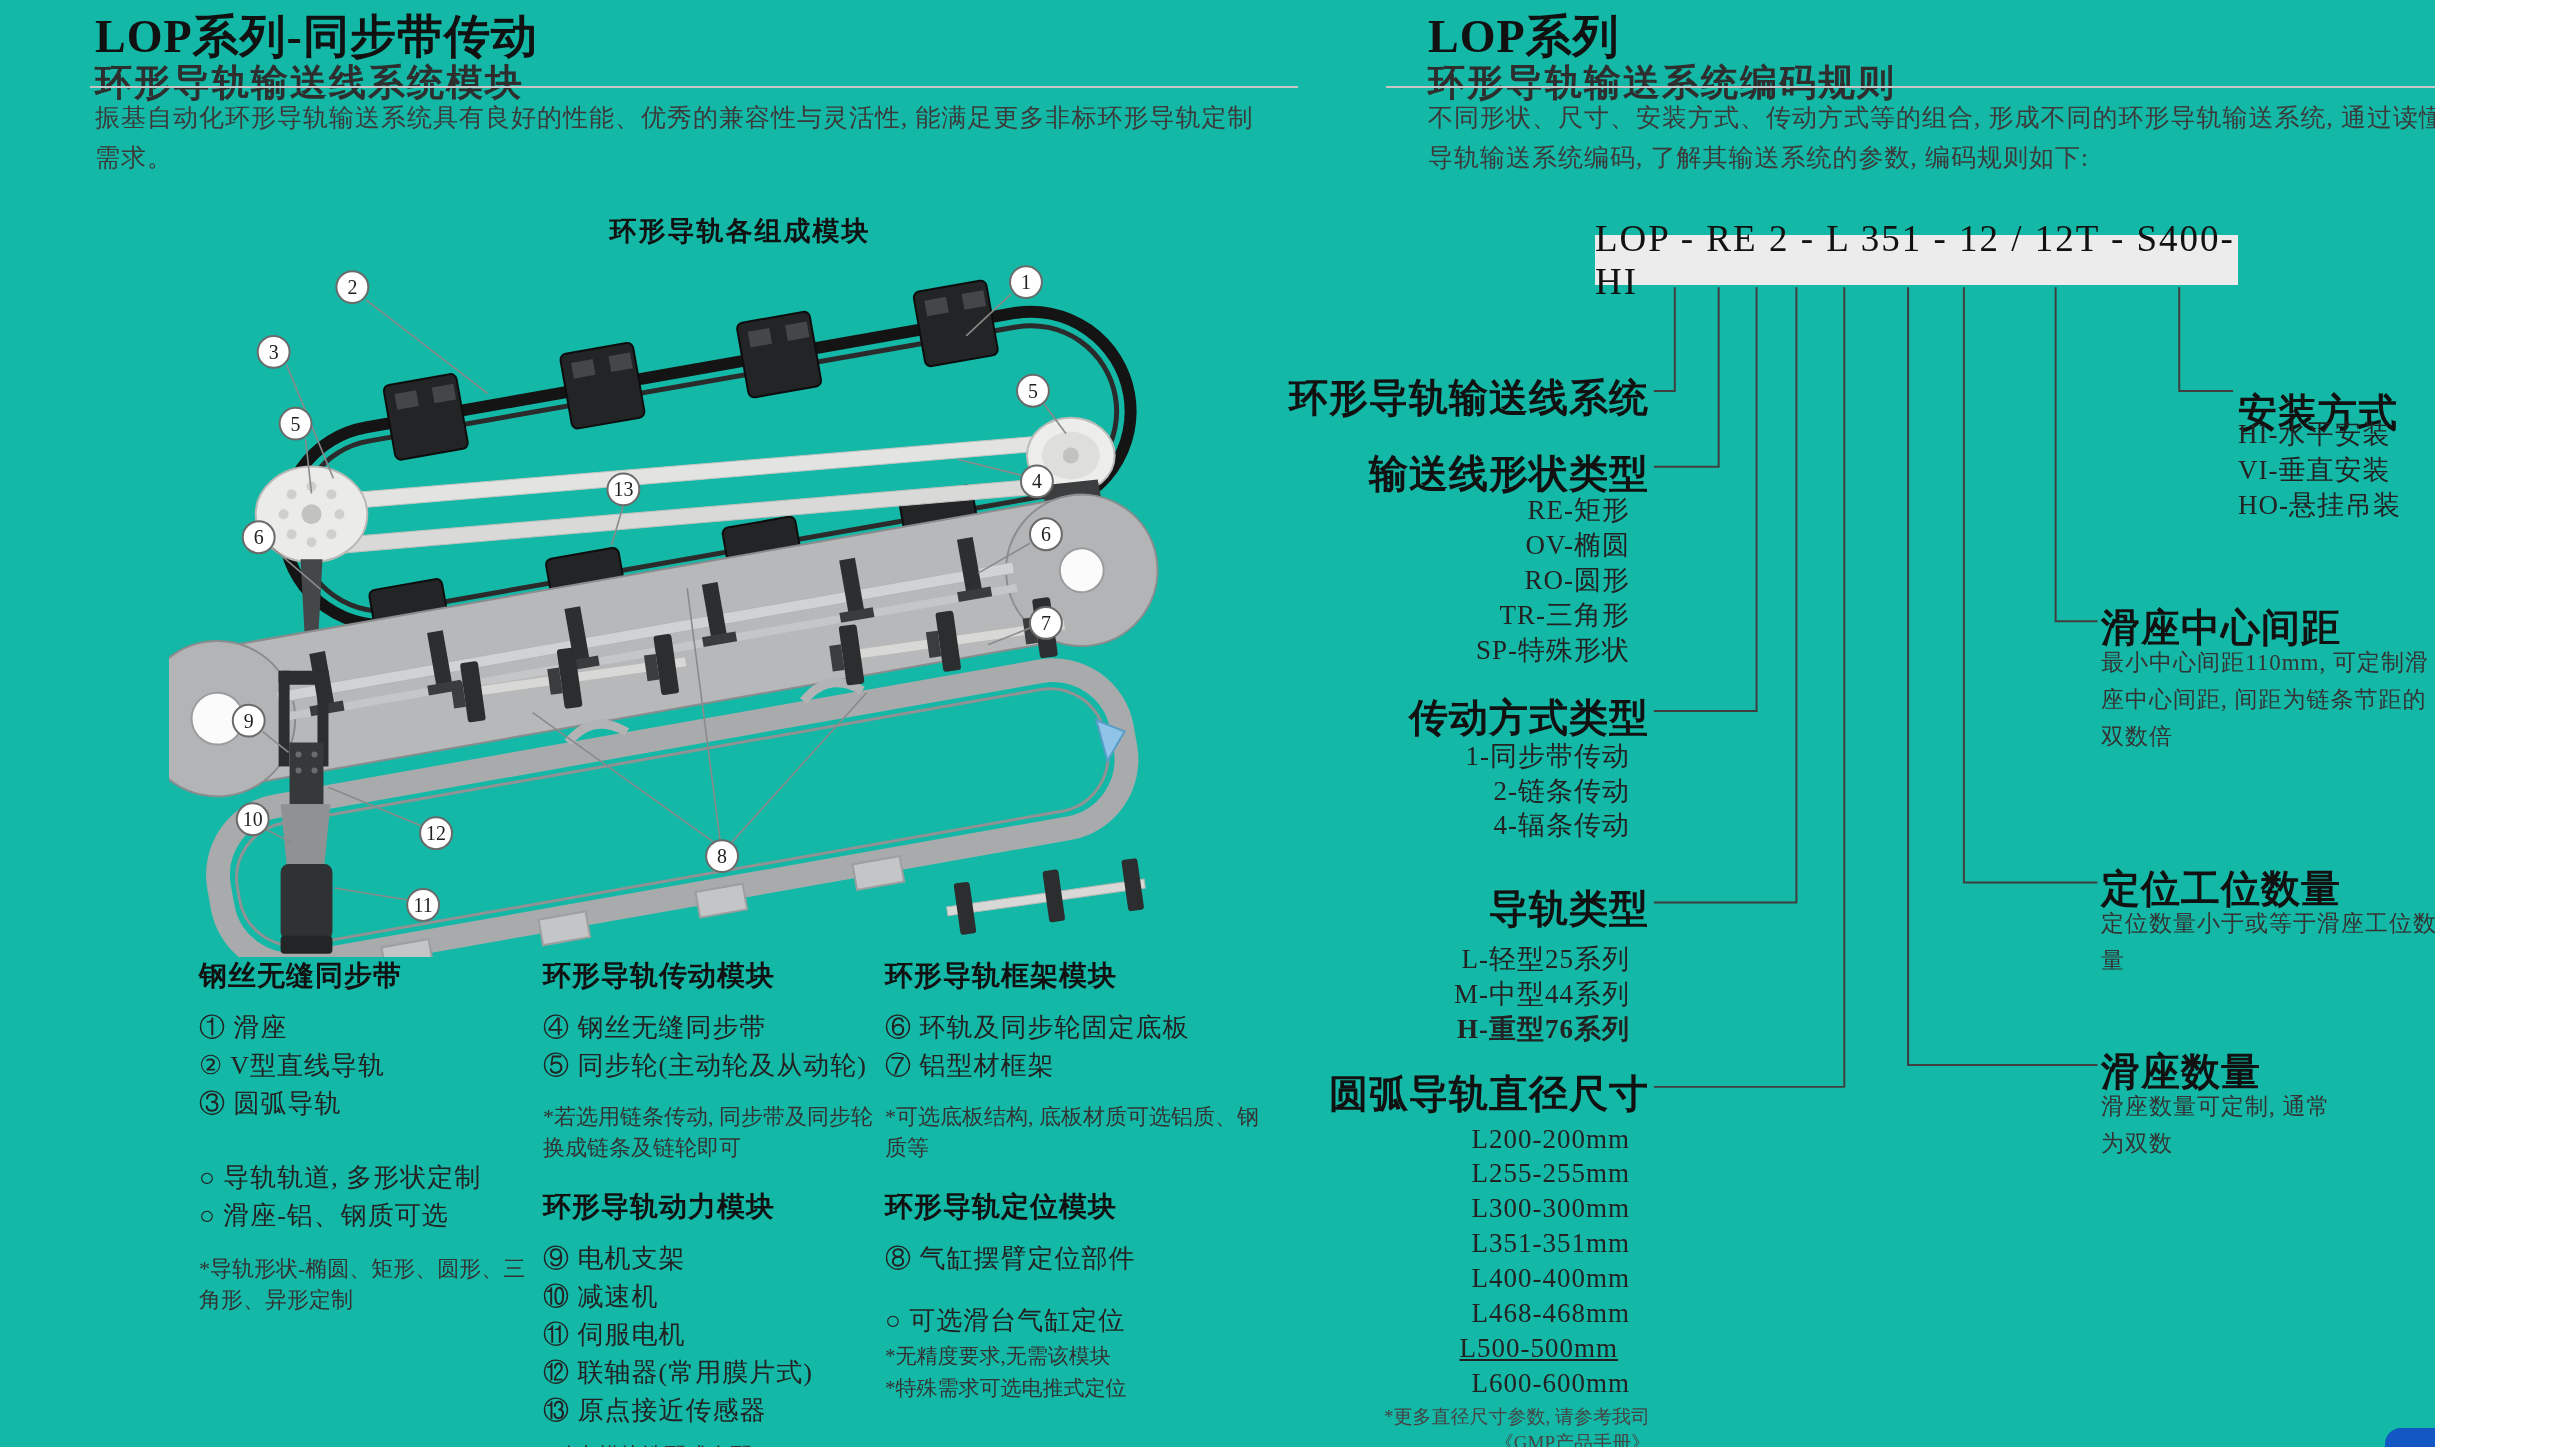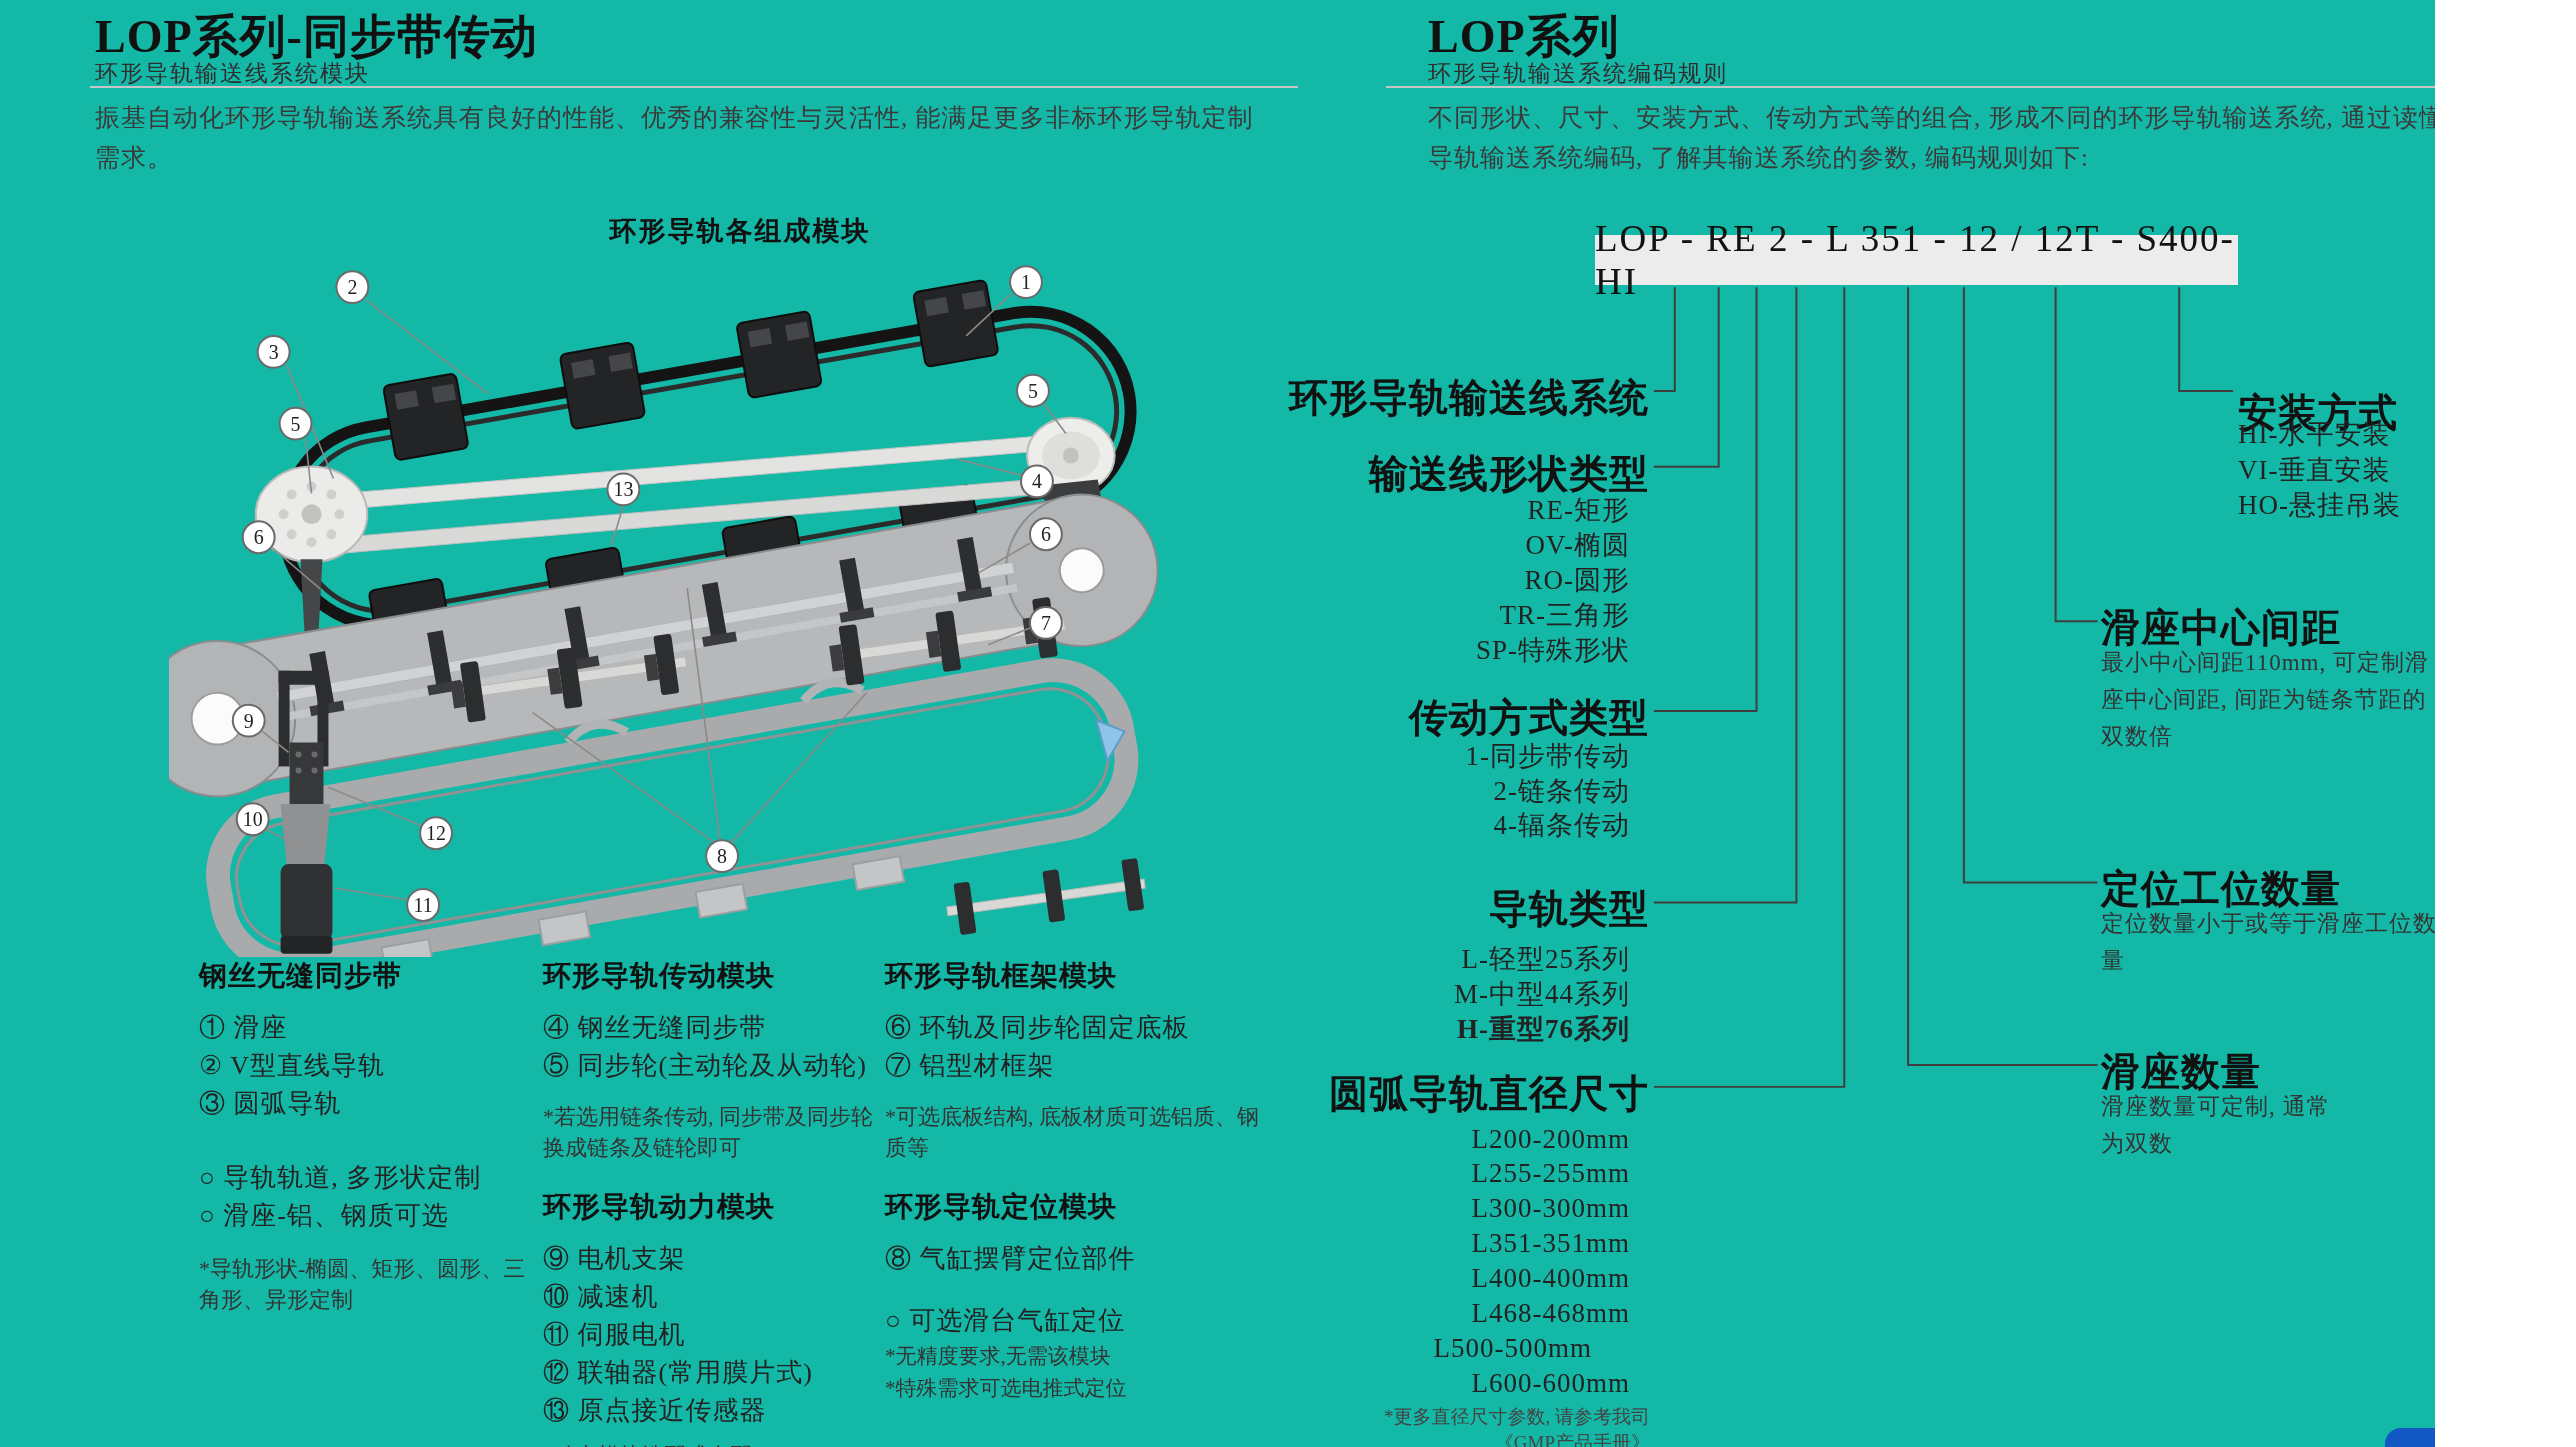--- a/index.html
+++ b/index.html
@@ -1,20 +1,20 @@
 <!DOCTYPE html>
 <html><head>
 <meta charset="utf-8">
 <style>
   html,body{margin:0;padding:0;background:#fff;}
   #page{position:relative;width:2435px;height:1448px;background:#14b8a6;overflow:hidden;
         font-family:"Liberation Serif","DejaVu Serif",serif;color:#1c1c1c;}
   .abs{position:absolute;}
   .h1{font-size:46px;font-weight:700;letter-spacing:1px;color:#111;}
-  .h2{font-size:23px;font-weight:400;color:#2e2e2e;letter-spacing:2px;}
+  .h2{font-size:37px;font-weight:700;color:#2e2e2e;letter-spacing:2px;}
   .rule{height:2px;background:#c6c6c6;}
   .intro{font-size:25px;line-height:40px;color:#3a3a3a;letter-spacing:1px;}
   .diagram-title{font-size:27px;font-weight:700;color:#111;text-align:center;letter-spacing:2px;}
   .mod-title{font-size:28px;font-weight:700;color:#111;letter-spacing:1px;}
   .mod-item{font-size:26px;line-height:38px;color:#222;letter-spacing:1px;}
   .mod-note{font-size:22px;line-height:31px;color:#333;}
   .mod-note-sm{font-size:21px;line-height:32px;color:#333;}
   .codebar{background:#ececec;display:flex;align-items:center;justify-content:center;
            font-size:37px;letter-spacing:2px;color:#111;font-weight:400;}
   .lbl-head{font-size:39px;font-weight:700;color:#111;letter-spacing:1px;}
@@ -349,21 +349,21 @@
   <div class="abs lbl-opt ra" style="left:1151px;top:976px;width:479px;">M-中型44系列</div>
   <div class="abs lbl-opt ra" style="left:1151px;top:1011px;width:479px;font-weight:bold;">H-重型76系列</div>
 
   <div class="abs lbl-head ra" style="left:1151px;top:1067px;width:498px;">圆弧导轨直径尺寸</div>
   <div class="abs lbl-opt ra" style="left:1151px;top:1124px;width:479px;">L200-200mm</div>
   <div class="abs lbl-opt ra" style="left:1151px;top:1158px;width:479px;">L255-255mm</div>
   <div class="abs lbl-opt ra" style="left:1151px;top:1193px;width:479px;">L300-300mm</div>
   <div class="abs lbl-opt ra" style="left:1151px;top:1228px;width:479px;">L351-351mm</div>
   <div class="abs lbl-opt ra" style="left:1151px;top:1263px;width:479px;">L400-400mm</div>
   <div class="abs lbl-opt ra" style="left:1151px;top:1298px;width:479px;">L468-468mm</div>
-  <div class="abs lbl-opt ra" style="left:1113px;top:1333px;width:479px;">L500-500mm</div>
+  <div class="abs lbl-opt ra" style="left:1139px;top:1333px;width:479px;text-decoration:underline;">L500-500mm</div>
   <div class="abs lbl-opt ra" style="left:1151px;top:1368px;width:479px;">L600-600mm</div>
   <div class="abs lbl-note ra" style="left:1331px;top:1404px;width:319px;">*更多直径尺寸参数, 请参考我司《GMP产品手册》</div>
 
   <div class="abs lbl-head" style="left:2238px;top:386px;width:319px;">安装方式</div>
   <div class="abs lbl-opt" style="left:2238px;top:416px;width:319px;">HI-水平安装</div>
   <div class="abs lbl-opt" style="left:2238px;top:452px;width:319px;">VI-垂直安装</div>
   <div class="abs lbl-opt" style="left:2238px;top:487px;width:319px;">HO-悬挂吊装</div>
 
   <div class="abs lbl-head" style="left:2101px;top:601px;width:399px;">滑座中心间距</div>
   <div class="abs lbl-desc" style="left:2101px;top:644px;width:349px;">最小中心间距110mm, 可定制滑座中心间距, 间距为链条节距的双数倍</div>

